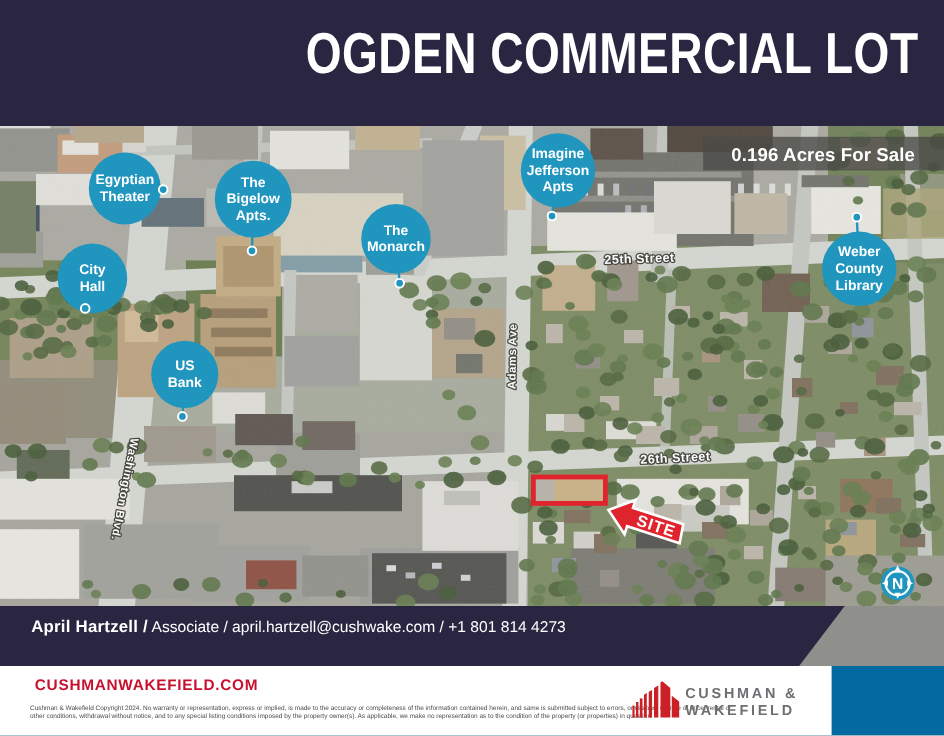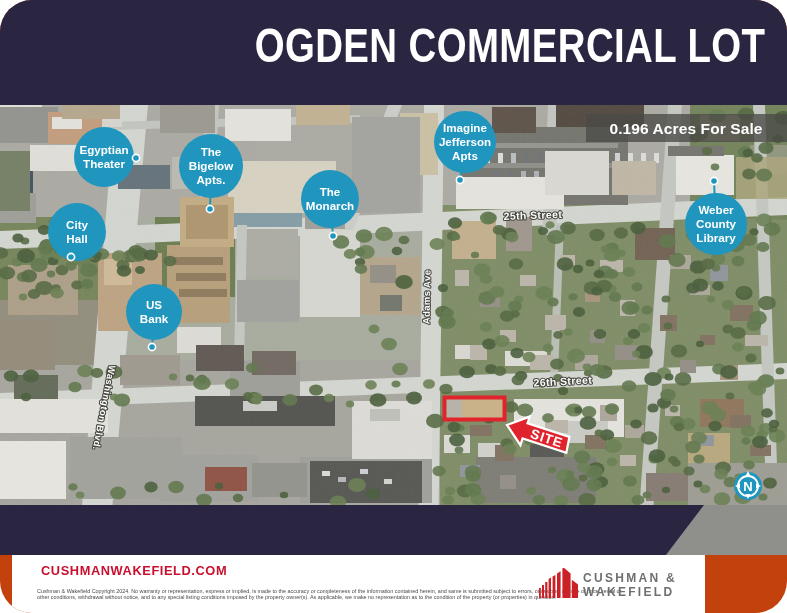--- a/index.html
+++ b/index.html
@@ -1,24 +1,24 @@
 <!DOCTYPE html>
 <html><head>
 <meta charset="utf-8">
 <style>
   html,body{margin:0;padding:0;}
   body{font-family:"Liberation Sans", sans-serif;}
-  #page{position:relative;width:787px;height:613px;background:#c2410c;overflow:hidden;border-radius:32px;}
+  #page{position:relative;width:787px;height:613px;background:#0369a1;overflow:hidden;}
   #hdr{position:absolute;left:0;top:0;width:787px;height:105px;background:#2a2642;}
   #title{position:absolute;right:22px;top:18px;color:#fff;font-weight:bold;font-size:48px;letter-spacing:0.5px;transform:scaleX(0.80);transform-origin:right center;white-space:nowrap;}
   #subtitle{position:absolute;right:25px;top:69px;color:#fff;font-size:22.5px;letter-spacing:2.5px;white-space:nowrap;}
   #mapwrap{position:absolute;left:0;top:105px;width:787px;height:450px;}
   #contact{position:absolute;left:26px;top:514px;color:#fff;font-size:13px;line-height:16.5px;white-space:nowrap;}
   #contact b{font-size:14px;letter-spacing:0.2px;}
-  #foot{position:absolute;left:12px;top:555px;width:693px;height:58px;background:#fff;}
+  #foot{position:absolute;left:0;top:555px;width:693px;height:58px;background:#fff;}
   #web{position:absolute;left:29px;top:8px;color:#c8102e;font-weight:bold;font-size:12.8px;letter-spacing:0.6px;}
   #disc{position:absolute;left:25px;top:33px;width:588px;color:#4a4a4a;font-size:5.4px;line-height:6.4px;}
   #cwlogo{position:absolute;right:17px;top:6px;}
 </style>
 </head>
 <body>
 <div id="page">
   <div id="hdr">
     <div id="title">OGDEN COMMERCIAL LOT</div>
   </div>
@@ -594,20 +594,21 @@
 <circle r="10" fill="none" stroke="#fff" stroke-width="1.8"></circle>
 <polygon points="0,-15 3,-9 -3,-9" fill="#fff"></polygon>
 <polygon points="0,13 2.5,8 -2.5,8" fill="#fff"></polygon>
 <polygon points="-13,0 -8,-2.5 -8,2.5" fill="#fff"></polygon>
 <polygon points="13,0 8,-2.5 8,2.5" fill="#fff"></polygon>
 <text x="0" y="4.5" font-size="13" font-weight="bold" fill="#fff" text-anchor="middle">N</text>
 </g>
 </svg>
   </div>
   <div id="contact">
+    <div><b>April Hartzell /</b> Associate / april.hartzell@cushwake.com / +1 801 814 4273</div>
   </div>
   <div id="foot">
     <div id="web">CUSHMANWAKEFIELD.COM</div>
     <div id="disc">Cushman &amp; Wakefield Copyright 2024.  No warranty or representation, express or implied, is made to the accuracy or completeness of the information contained herein, and same is submitted subject to errors, omissions, change of price, rental or other conditions, withdrawal without notice, and to any special listing conditions imposed by the property owner(s). As applicable, we make no representation as to the condition of the property (or properties) in question.</div>
     <svg id="cwlogo" width="150" height="44" viewBox="0 0 150 44">
 <g fill="#cc2027">
 <rect x="1" y="27" width="1.8" height="10"></rect>
 <rect x="4" y="24" width="2.0" height="13"></rect>
 <rect x="7.2" y="21" width="2.2" height="16"></rect>
 <polygon points="10.6,18 13,16.6 13,37 10.6,37"></polygon>

